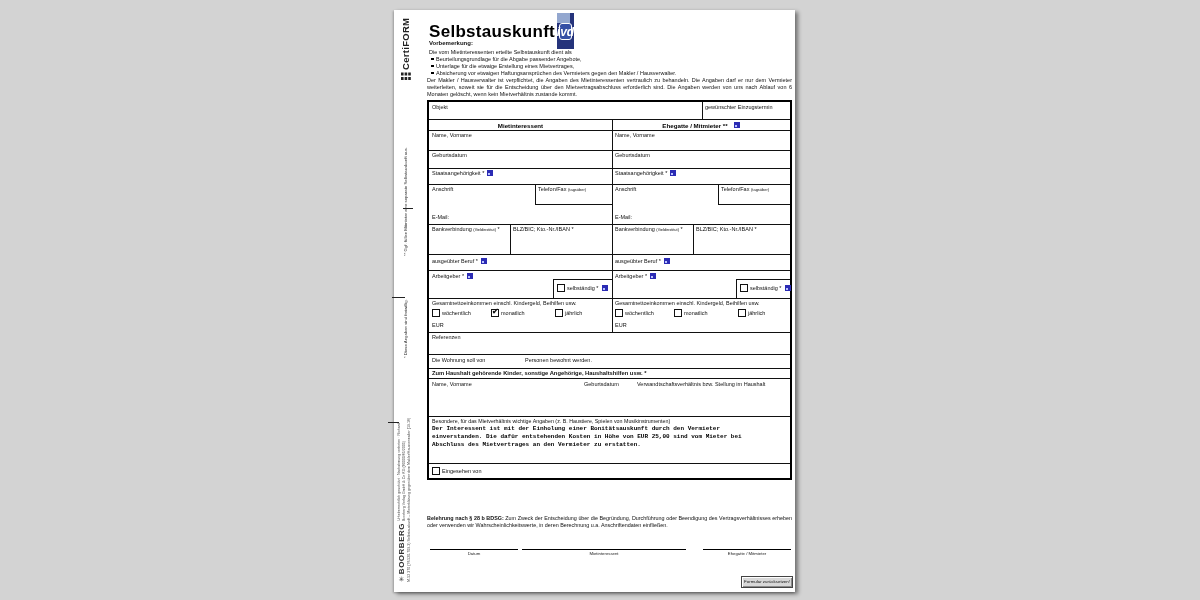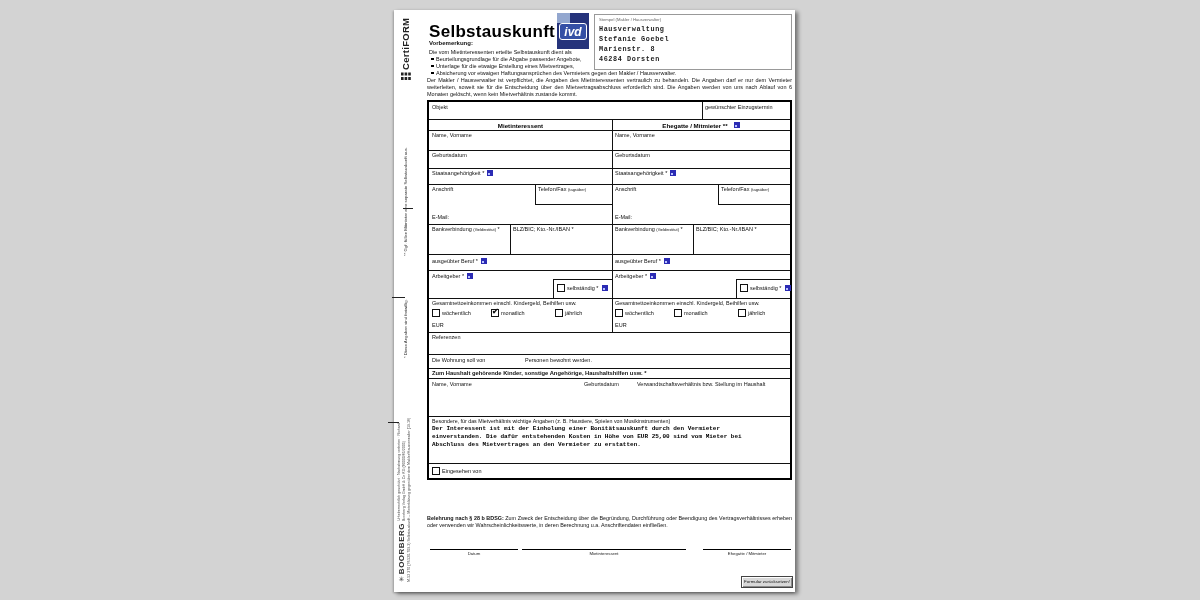--- a/index.html
+++ b/index.html
@@ -14,21 +14,21 @@
   .vtext{position:absolute;transform-origin:0 0;transform:rotate(-90deg);white-space:nowrap;color:#333;}
   .fold{position:absolute;height:1px;background:#222;}
   
   .title{position:absolute;left:35px;top:12px;font-size:17px;font-weight:bold;letter-spacing:.3px;color:#000;}
   .intro-head{position:absolute;left:35px;top:30px;font-size:6px;font-weight:bold;color:#111;}
   .intro-lead{position:absolute;left:35px;top:39px;font-size:5.5px;color:#111;}
   .bullet-row{position:absolute;left:37px;font-size:5.5px;color:#111;white-space:nowrap;display:flex;align-items:center;}
   .bullet-row .marker{width:2.5px;height:2.5px;background:#000;margin-right:2.5px;flex:0 0 auto;}
   .intro-par{position:absolute;left:33px;top:67px;width:365px;font-size:5.5px;line-height:1.25;color:#111;text-align:justify;}
   
-  .ivd{position:absolute;left:163px;top:3px;width:32px;height:36px;background:#25337b;}
+  .ivd{position:absolute;left:163px;top:3px;width:17px;height:36px;background:#25337b;}
   .ivd .corner{position:absolute;left:0;top:0;width:13px;height:10px;background:#93a7cf;}
   .ivd .band{position:absolute;left:2px;right:2px;top:10px;height:15px;background:#3550a5;border:1px solid #fff;
              border-radius:3px;display:flex;align-items:center;justify-content:center;
              color:#fff;font-weight:bold;font-style:italic;font-size:12px;}
   
   .stamp{position:absolute;left:200px;top:4px;width:196px;height:54px;border:1px solid #999;background:#fff;}
   .stamp .slabel{position:absolute;left:4px;top:2px;font-size:4.2px;color:#666;}
   .stamp .sline{position:absolute;left:4px;font-family:"Liberation Mono",monospace;font-weight:bold;
                 font-size:6.8px;letter-spacing:.6px;color:#1a1a1a;white-space:nowrap;}
   
@@ -110,27 +110,20 @@
         <span class="marker"></span>
         <span>Absicherung vor etwaigen Haftungsansprüchen des Vermieters gegen den Makler / Hausverwalter.</span>
       </div>
     <div class="intro-par">Der Makler / Hausverwalter ist verpflichtet, die Angaben des Mietinteressenten vertraulich zu behandeln. Die Angaben darf er nur dem Vermieter weiterleiten, soweit sie für die Entscheidung über den Mietvertragsabschluss erforderlich sind. Die Angaben werden von uns nach Ablauf von 6 Monaten gelöscht, wenn kein Mietverhältnis zustande kommt.</div>
 
     <div class="ivd">
       <div class="corner"></div>
       <div class="band">ivd</div>
     </div>
 
-    <div class="stamp">
-      <div class="slabel">Stempel (Makler / Hausverwalter)</div>
-      <div class="sline" style="top:10px;">Hausverwaltung</div>
-      <div class="sline" style="top:20px;">Stefanie Goebel</div>
-      <div class="sline" style="top:30px;">Marienstr. 8</div>
-      <div class="sline" style="top:40px;">46284 Dorsten</div>
-    </div>
 
     <div class="table">
 
       <div class="hline" style="left:0;top:17px;width:361px;"></div>
       <div class="hline" style="left:0;top:28px;width:361px;"></div>
       <div class="hline" style="left:0;top:48px;width:361px;"></div>
       <div class="hline" style="left:0;top:66px;width:361px;"></div>
       <div class="hline" style="left:0;top:82px;width:361px;"></div>
       <div class="hline" style="left:0;top:122px;width:361px;"></div>
       <div class="hline" style="left:0;top:152px;width:361px;"></div>

